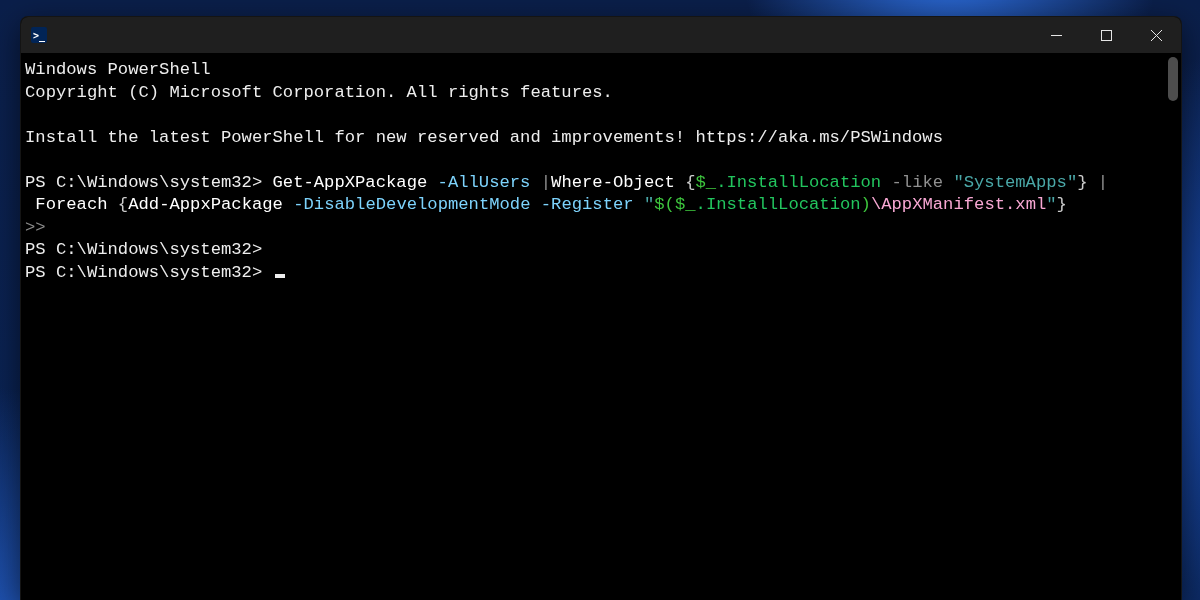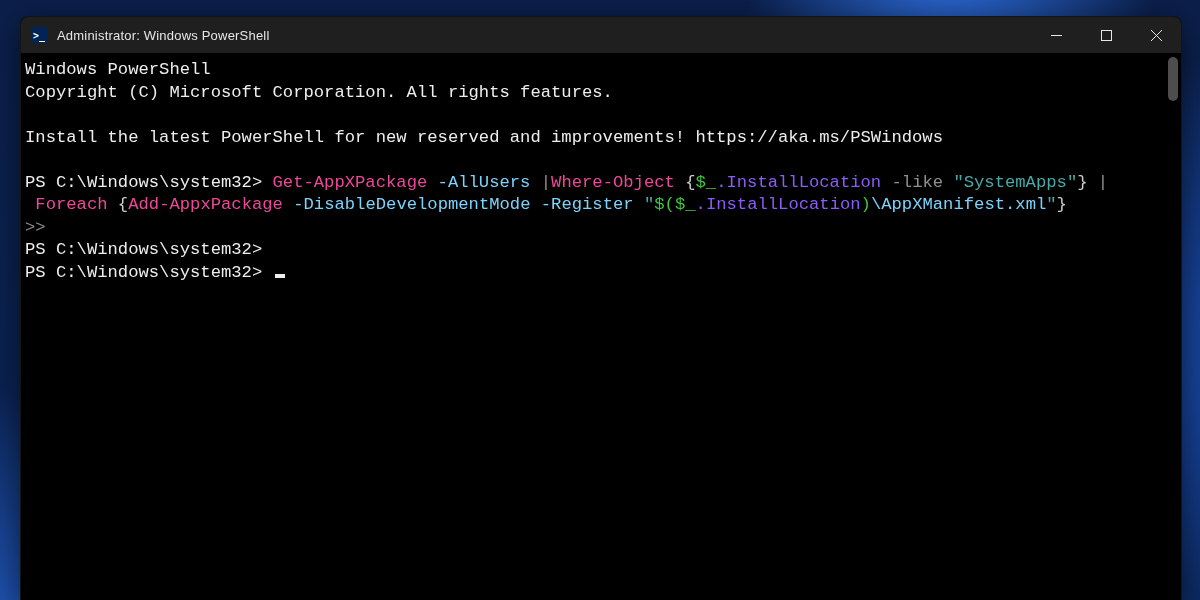--- a/index.html
+++ b/index.html
@@ -96,30 +96,30 @@
     position: absolute;
     top: 40px;
     right: 3px;
     width: 10px;
     height: 44px;
     background: #4d4d4d;
     border-radius: 5px;
   }
 
   .c-white  { color: #eeeeee; }
-  .c-cmd    { color: #ec4899; }
+  .c-cmd    { color: #ffffff; }
   .c-param  { color: #7dd3fc; }
   .c-pipe   { color: #909090; }
   .c-brace  { color: #cccccc; }
   .c-var    { color: #3ec73e; }
-  .c-dot    { color: #8b5cf6; }
+  .c-dot    { color: #22c55e; }
   .c-op     { color: #909090; text-align: right; }
   .c-str    { color: #4aa8a8; }
   .c-strvar { color: #3ec73e; }
-  .c-path   { color: #7dd3fc; }
+  .c-path   { color: #f9a8d4; }
   .c-cont   { color: #8a8a8a; }
 
   .cursor {
     display: inline-block;
     width: 10px;
     height: 4px;
     background: #eeeeee;
     vertical-align: -1px;
     margin-left: 2px;
   }
@@ -127,21 +127,20 @@
 </head>
 <body>
 
 <div class="desktop">
   <div class="window">
 
     <div class="titlebar">
       <div class="ps-icon">
         <span>&gt;_</span>
       </div>
-      <div class="title">Administrator: Windows PowerShell</div>
       <div class="spacer"></div>
       <div class="win-controls">
         <div class="win-btn">
           <svg width="11" height="11" viewBox="0 0 11 11">
               <line x1="0" y1="5.5" x2="11" y2="5.5" stroke-width="1"></line>
             </svg>
         </div>
         <div class="win-btn">
           <svg width="11" height="11" viewBox="0 0 11 11">
               <rect x="0.5" y="0.5" width="10" height="10" fill="none" stroke-width="1"></rect>

